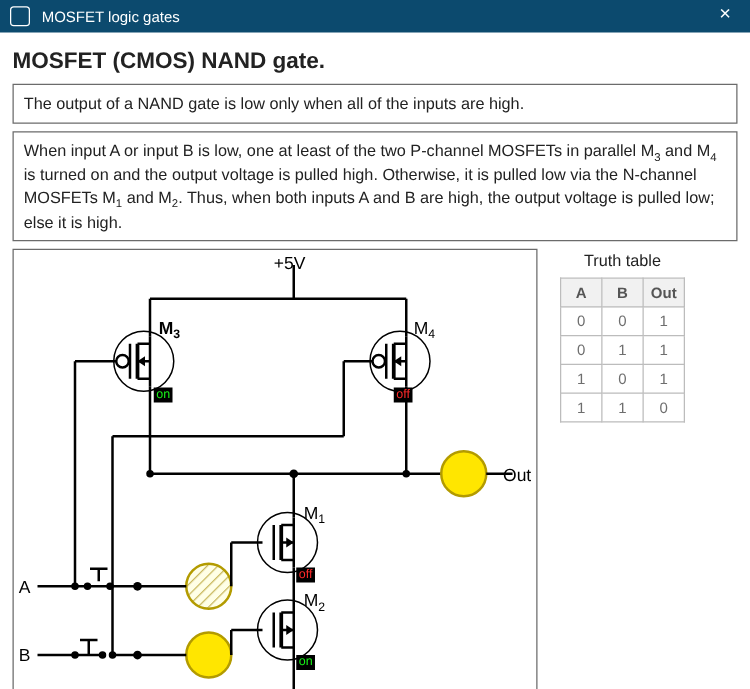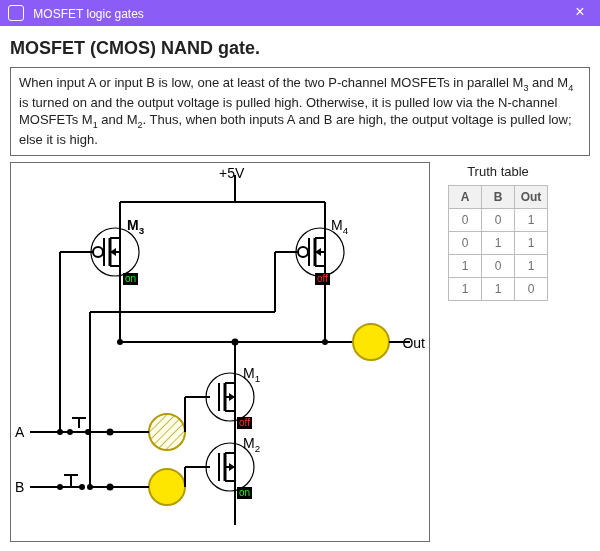--- a/index.html
+++ b/index.html
@@ -1,16 +1,16 @@
 <!DOCTYPE html>
 <html><head>
 <meta charset="utf-8">
 <style>
   html,body{margin:0;padding:0;font-family:"Segoe UI",Arial,sans-serif;font-size:13px;background:#fff;color:#222;}
-  .titlebar{background:#8b5cf6;color:#fff;height:26px;line-height:26px;padding:0 8px;position:relative;font-size:12px;}
+  .titlebar{background:#0c4a6e;color:#fff;height:26px;line-height:26px;padding:0 8px;position:relative;font-size:12px;}
   .titlebar .icon{display:inline-block;width:14px;height:14px;border:1px solid #fff;border-radius:3px;vertical-align:middle;margin-right:6px;position:relative;top:-1px;}
   .titlebar .ttxt{vertical-align:middle;}
   .closebtn{position:absolute;right:0;top:0;width:40px;height:26px;text-align:center;line-height:24px;font-size:16px;cursor:pointer;}
   .content{padding:8px 10px 10px 10px;}
   h1{font-size:18px;font-weight:bold;margin:4px 0 8px 0;}
   .box{border:1px solid #6b6b6b;padding:6px 8px;margin-bottom:6px;line-height:1.35;font-size:13px;}
   .mainrow{display:flex;align-items:flex-start;margin-top:6px;}
   .diagram-frame{border:1px solid #6b6b6b;padding:4px;}
   .diagram{position:relative;width:410px;height:370px;}
   .lbl{position:absolute;font-size:14px;color:#000;}
@@ -28,20 +28,21 @@
 <body>
 
 <div class="titlebar">
   <span class="icon"></span>
   <span class="ttxt">MOSFET logic gates</span>
   <div class="closebtn">×</div>
 </div>
 
 <div class="content">
   <h1>MOSFET (CMOS) NAND gate.</h1>
+  <div class="box">The output of a NAND gate is low only when all of the inputs are high.</div>
   <div class="box">When input A or input B is low, one at least of the two P-channel MOSFETs in parallel M<sub>3</sub> and M<sub>4</sub> is turned on and the output voltage is pulled high. Otherwise, it is pulled low via the N-channel MOSFETs M<sub>1</sub> and M<sub>2</sub>. Thus, when both inputs A and B are high, the output voltage is pulled low; else it is high.</div>
 
   <div class="mainrow">
     <div class="diagram-frame">
       <div class="diagram">
         <svg width="410" height="370" viewBox="0 0 410 370">
 
           <defs>
             <pattern id="hatch" width="6" height="6" patternUnits="userSpaceOnUse" patternTransform="rotate(45)">
               <rect width="6" height="6" fill="#ffffe6"></rect>

